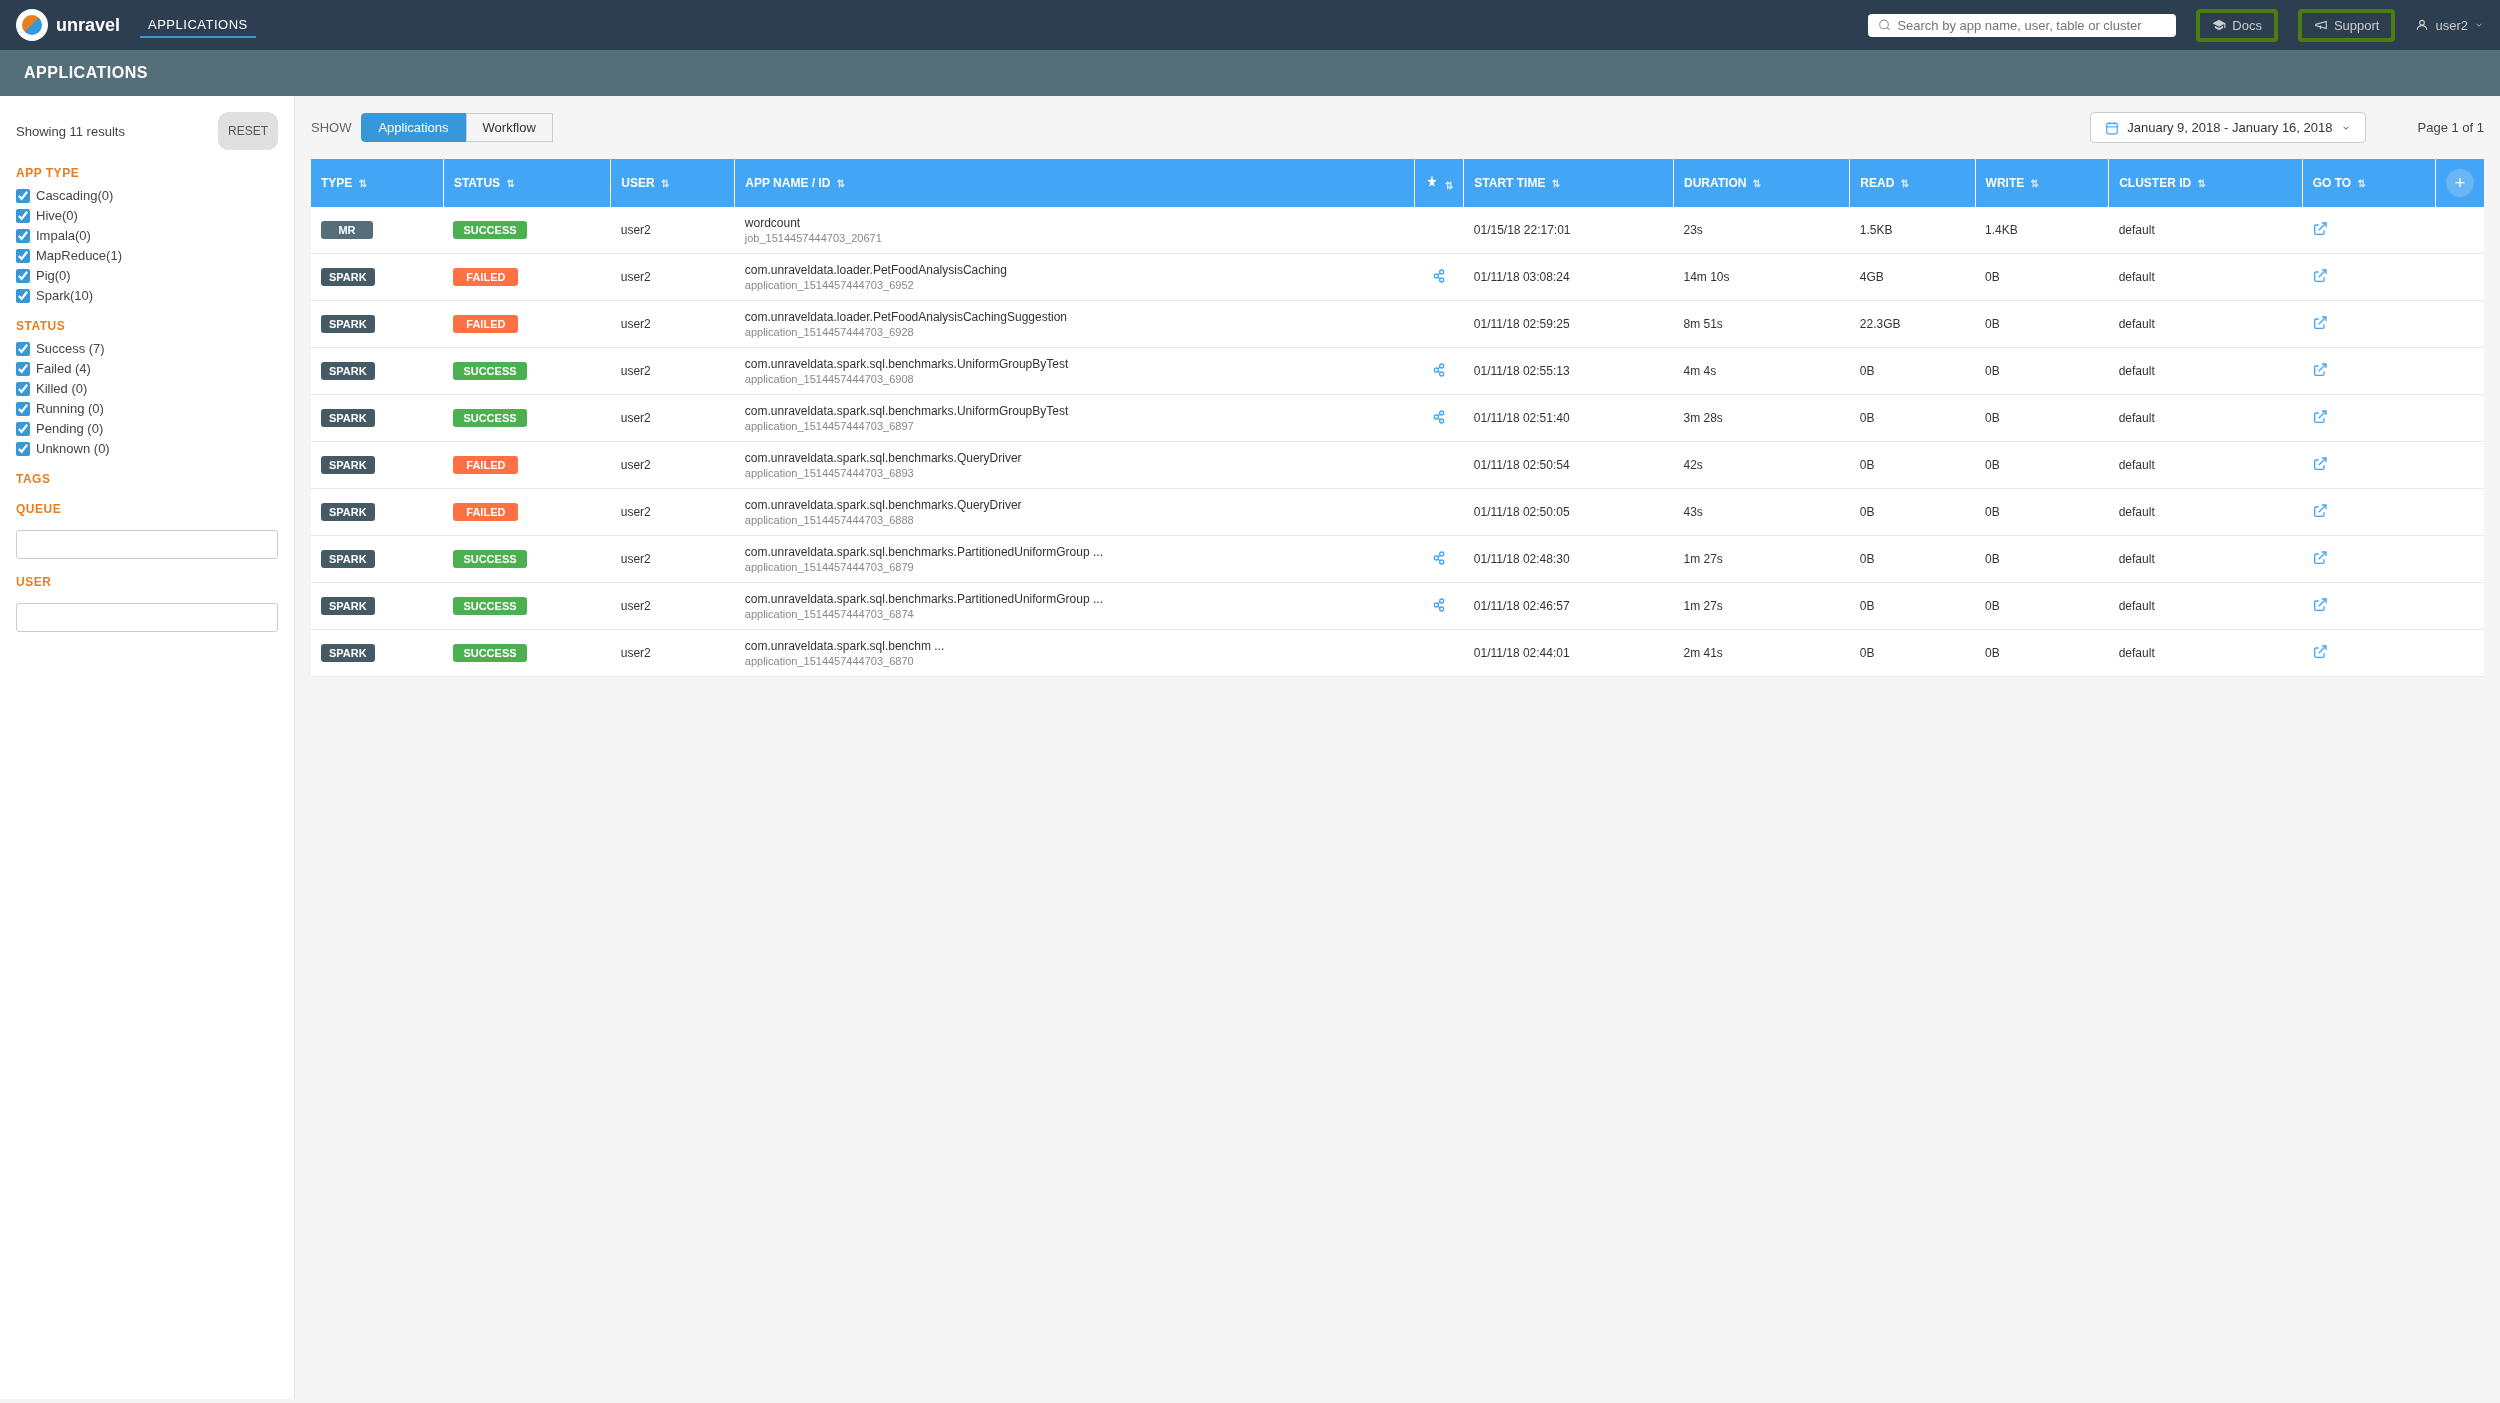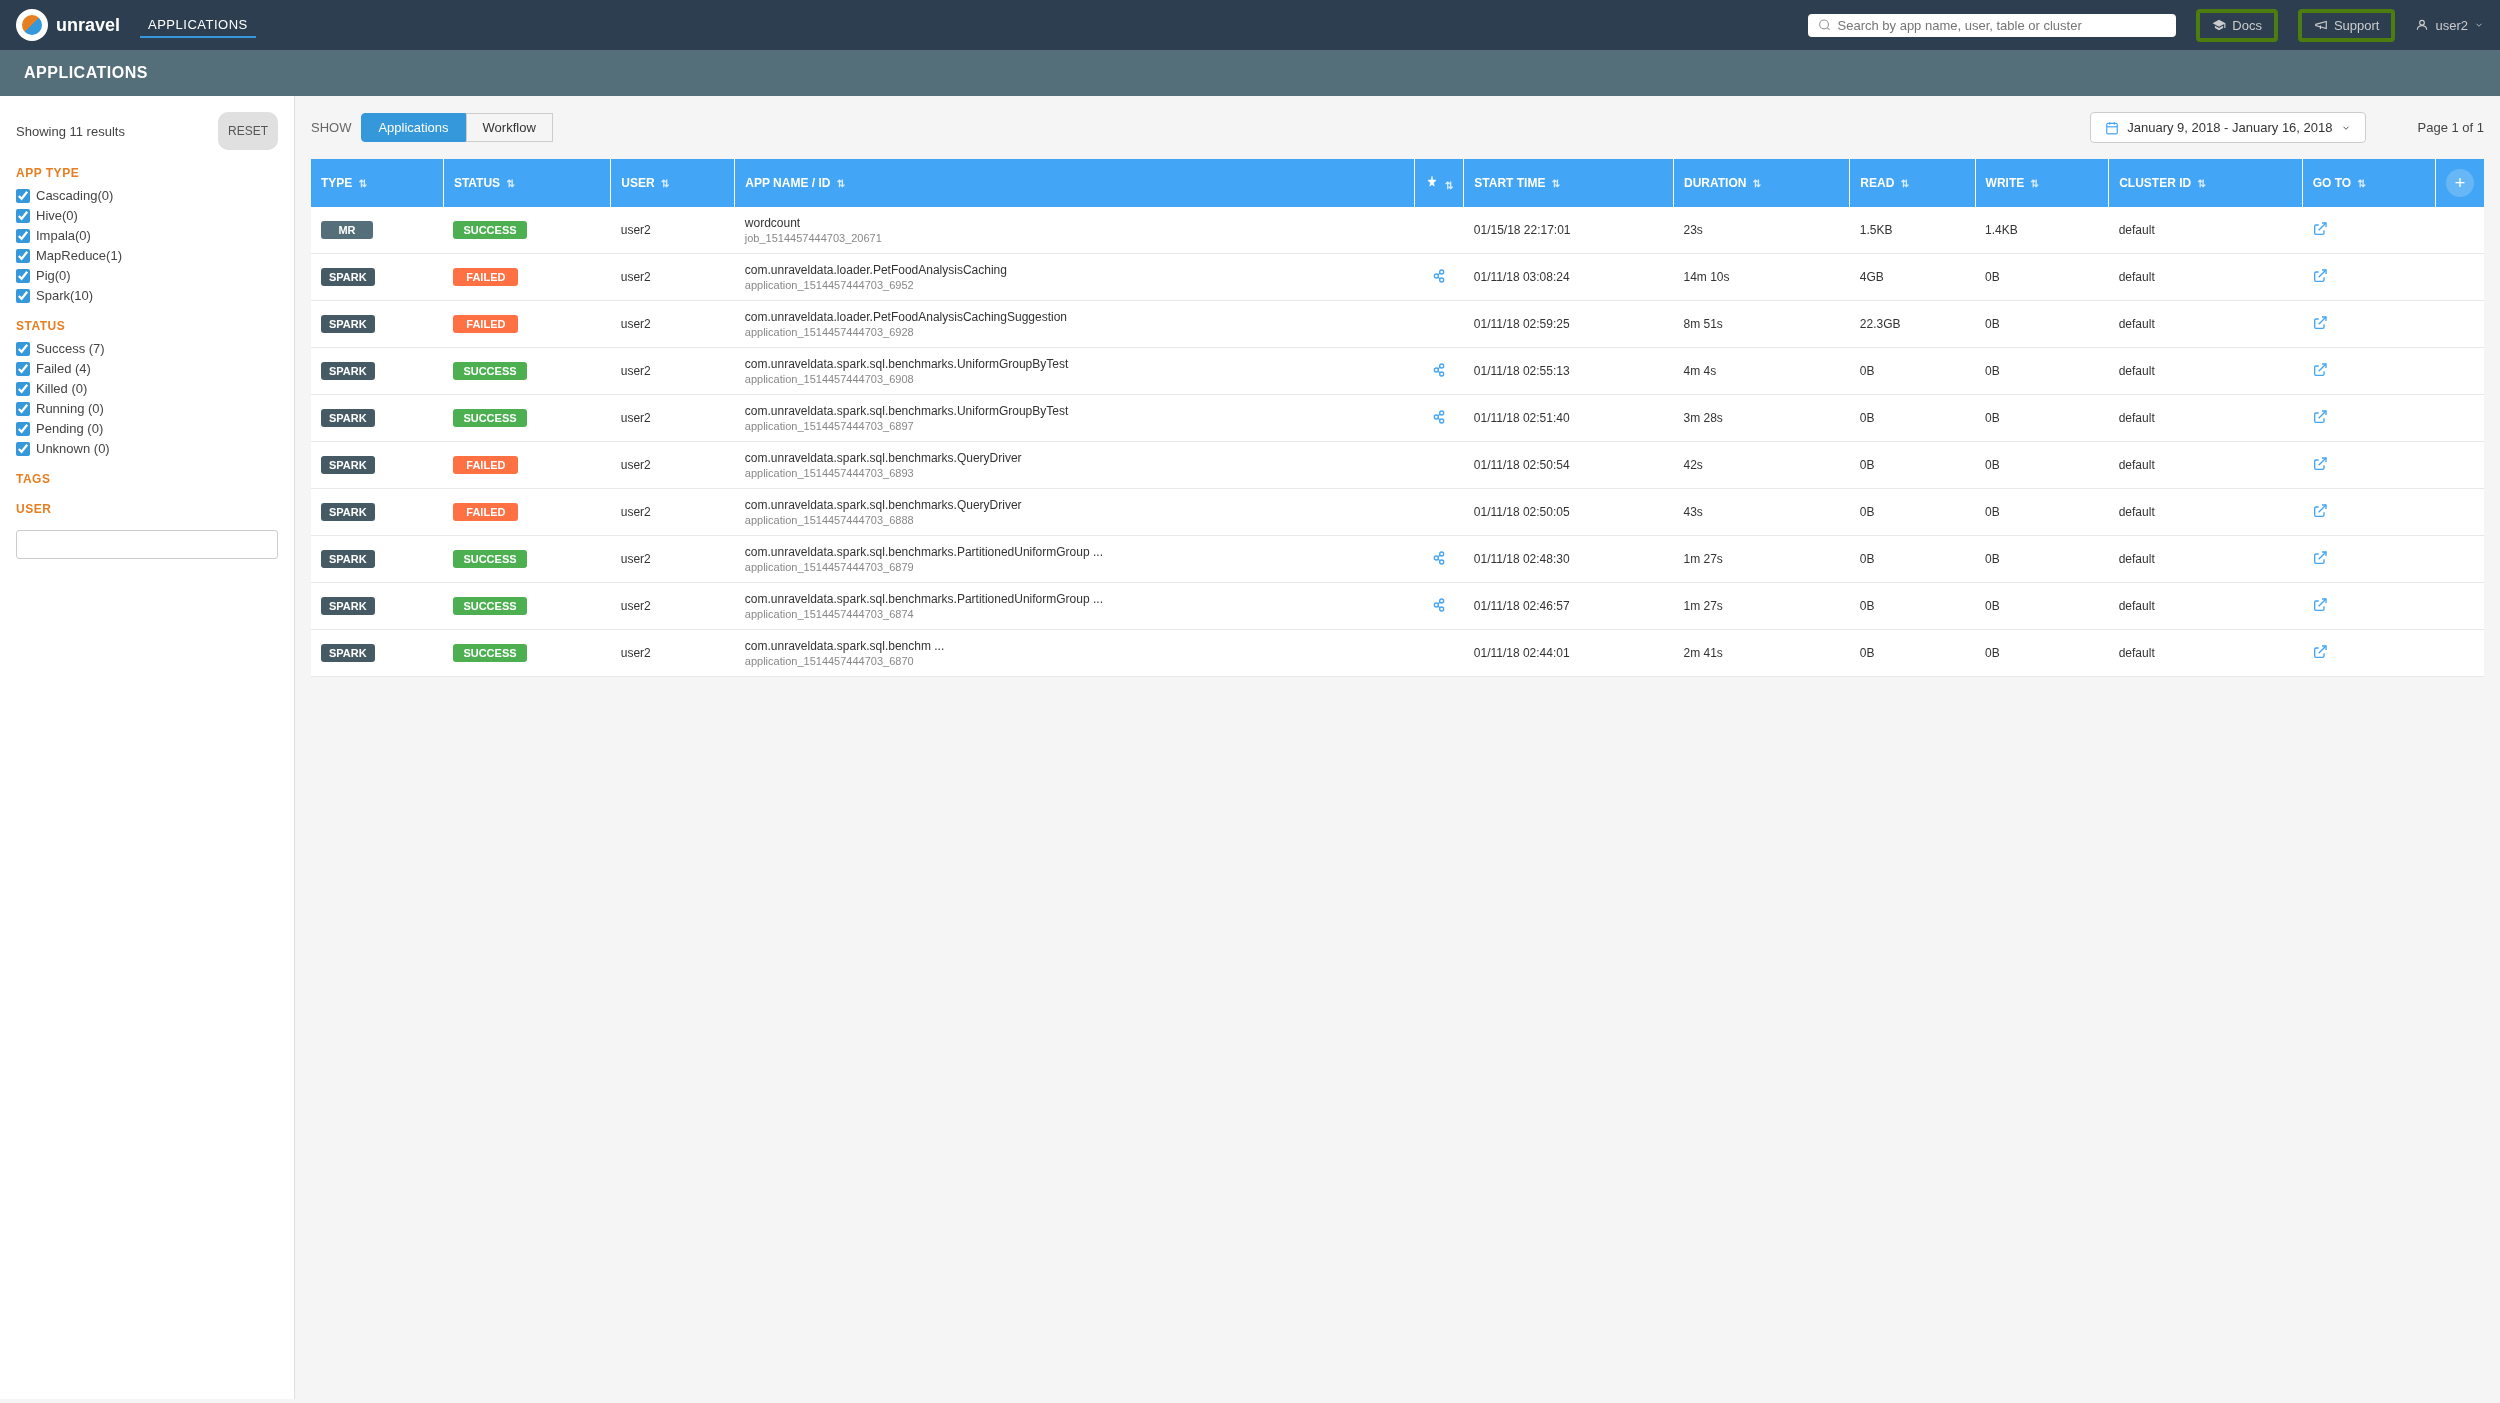--- a/index.html
+++ b/index.html
@@ -8,21 +8,21 @@
     
     .top-nav {
       display: flex; align-items: center; background: #2c3e50; height: 50px; padding: 0 16px; gap: 20px;
     }
     .logo-area { display: flex; align-items: center; gap: 8px; color: #fff; font-size: 18px; font-weight: bold; }
     .logo-circle { width: 32px; height: 32px; border-radius: 50%; background: #fff; display: flex; align-items: center; justify-content: center; }
     .logo-inner { width: 20px; height: 20px; border-radius: 50%; background: linear-gradient(135deg, #e67e22 50%, #3498db 50%); }
     .nav-link { color: #ccc; font-size: 13px; font-weight: 500; text-decoration: none; padding: 4px 8px; letter-spacing: 0.5px; }
     .nav-link.active { color: #fff; border-bottom: 2px solid #3498db; }
     .search-bar {
-      margin-left: auto; display: flex; align-items: center; background: #fff; border-radius: 4px; padding: 4px 10px; gap: 6px; width: 368px;
+      margin-left: auto; display: flex; align-items: center; background: #fff; border-radius: 4px; padding: 4px 10px; gap: 6px; width: 308px;
     }
     .search-bar input { border: none; outline: none; font-size: 13px; width: 100%; color: #555; }
     .nav-btn {
       display: flex; align-items: center; gap: 6px; background: transparent; border: 4px solid #4d7c0f; border-radius: 4px; color: #ccc; padding: 5px 12px; cursor: pointer; font-size: 13px;
     }
     .user-btn {
       display: flex; align-items: center; gap: 6px; background: transparent; border: none; color: #ccc; cursor: pointer; font-size: 13px;
     }
 
     
@@ -213,20 +213,24 @@
       <div class="filter-item">
         <input type="checkbox" checked="" style="">
         <span>Unknown (0)</span>
       </div>
     </div>
 
     <div class="filter-section">
       <div class="filter-title">TAGS</div>
     </div>
 
+    <div class="filter-section">
+      <div class="filter-title">QUEUE</div>
+      <input type="text" class="queue-input" placeholder="" style="">
+    </div>
 
     <div class="filter-section">
       <div class="filter-title">USER</div>
       <input type="text" class="user-input" placeholder="" style="">
     </div>
   </aside>
 
   <main class="main-content">
 
     <div class="tabs-row">

